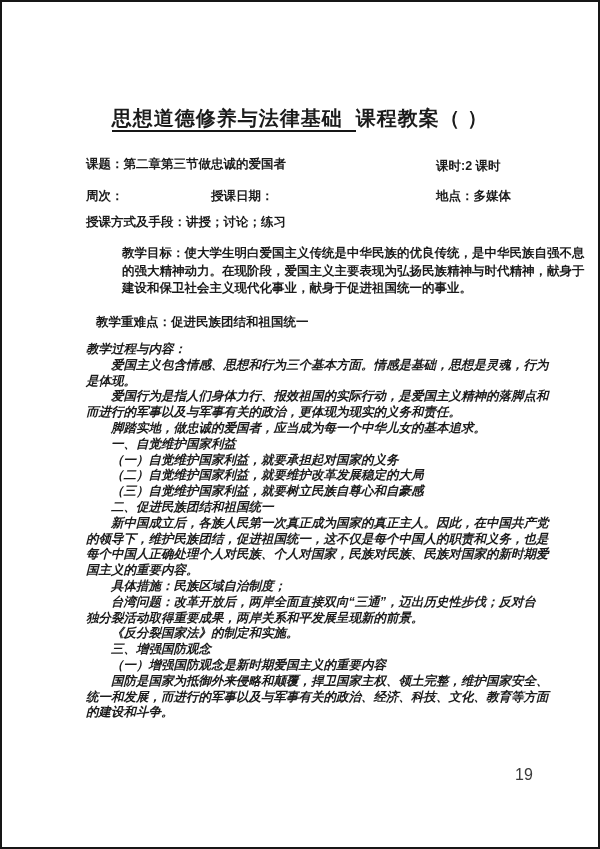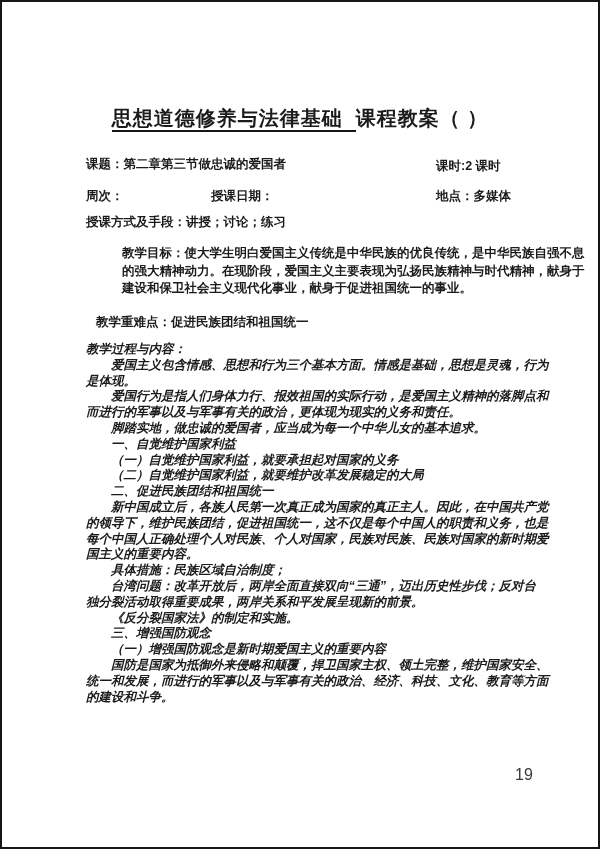--- a/index.html
+++ b/index.html
@@ -82,20 +82,21 @@
   <div class="bodyblock">
       <div class="bline">教学过程与内容：</div>
       <div class="bline ind">爱国主义包含情感、思想和行为三个基本方面。情感是基础，思想是灵魂，行为</div>
       <div class="bline">是体现。</div>
       <div class="bline ind">爱国行为是指人们身体力行、报效祖国的实际行动，是爱国主义精神的落脚点和</div>
       <div class="bline">而进行的军事以及与军事有关的政治，更体现为现实的义务和责任。</div>
       <div class="bline ind">脚踏实地，做忠诚的爱国者，应当成为每一个中华儿女的基本追求。</div>
       <div class="bline ind">一、自觉维护国家利益</div>
       <div class="bline ind">（一）自觉维护国家利益，就要承担起对国家的义务</div>
       <div class="bline ind">（二）自觉维护国家利益，就要维护改革发展稳定的大局</div>
+      <div class="bline ind">（三）自觉维护国家利益，就要树立民族自尊心和自豪感</div>
       <div class="bline ind">二、促进民族团结和祖国统一</div>
       <div class="bline ind">新中国成立后，各族人民第一次真正成为国家的真正主人。因此，在中国共产党</div>
       <div class="bline">的领导下，维护民族团结，促进祖国统一，这不仅是每个中国人的职责和义务，也是</div>
       <div class="bline">每个中国人正确处理个人对民族、个人对国家，民族对民族、民族对国家的新时期爱</div>
       <div class="bline">国主义的重要内容。</div>
       <div class="bline ind">具体措施：民族区域自治制度；</div>
       <div class="bline ind">台湾问题：改革开放后，两岸全面直接双向“三通”，迈出历史性步伐；反对台</div>
       <div class="bline">独分裂活动取得重要成果，两岸关系和平发展呈现新的前景。</div>
       <div class="bline ind">《反分裂国家法》的制定和实施。</div>
       <div class="bline ind">三、增强国防观念</div>

